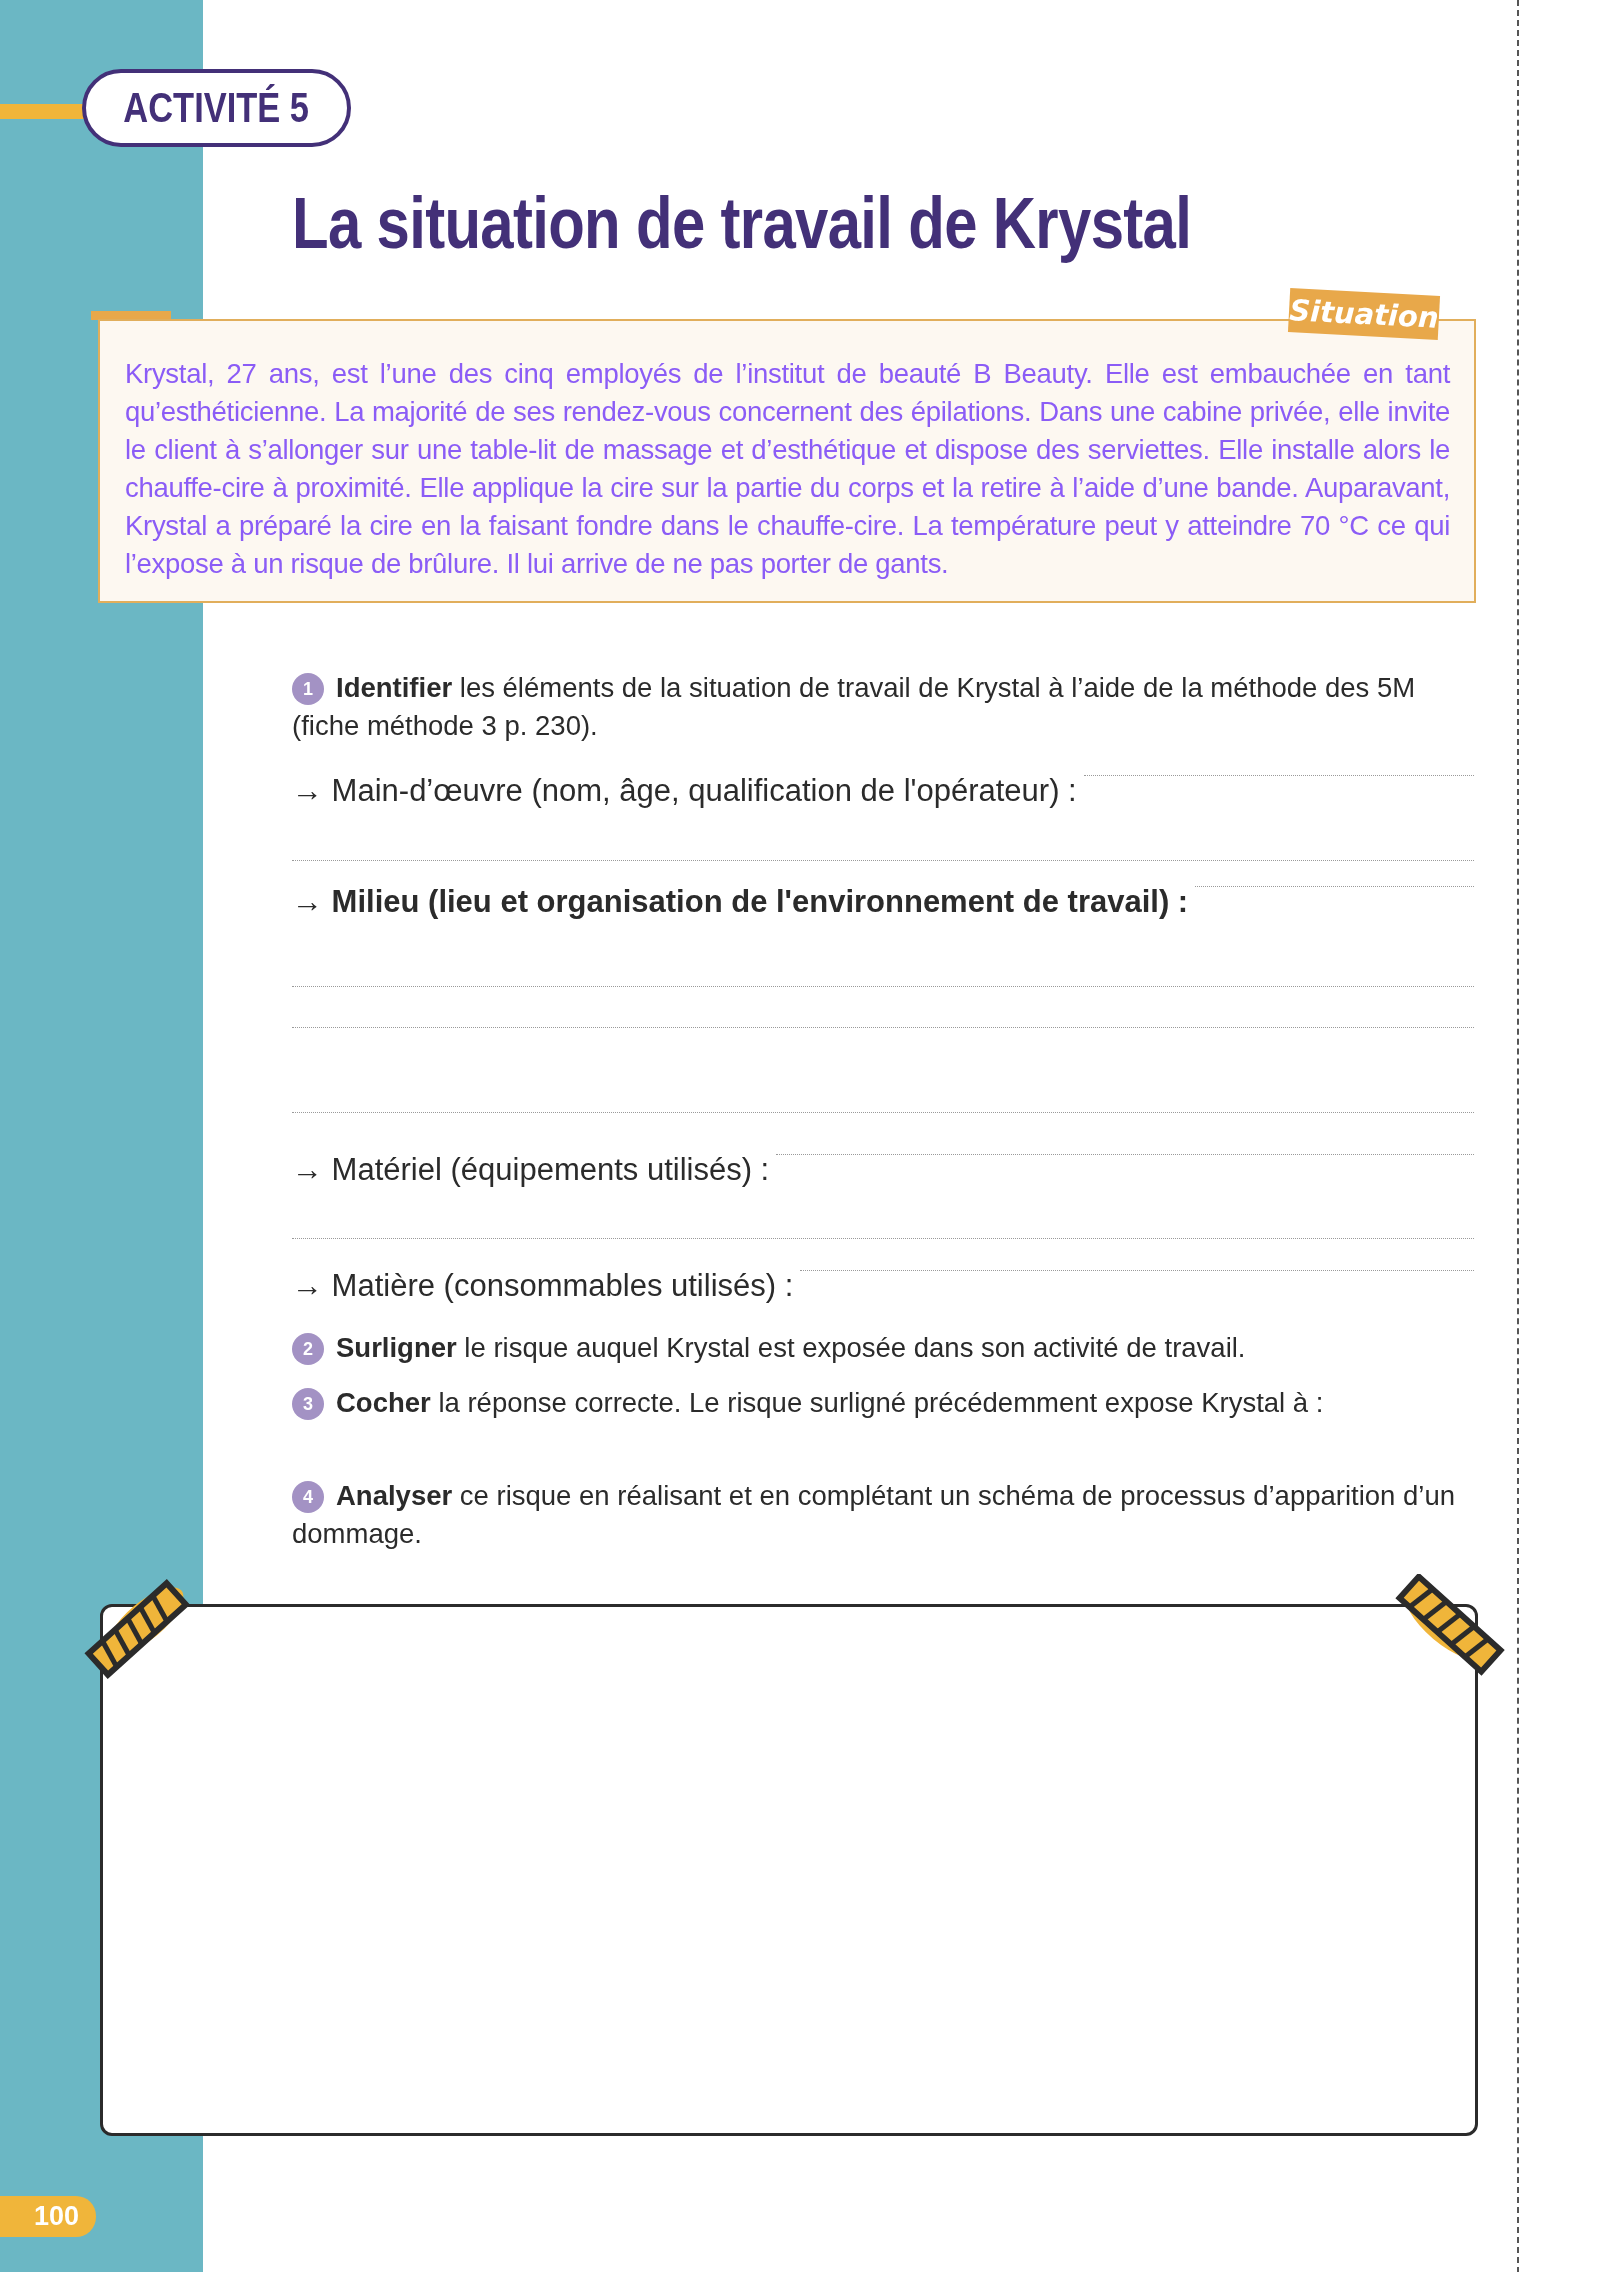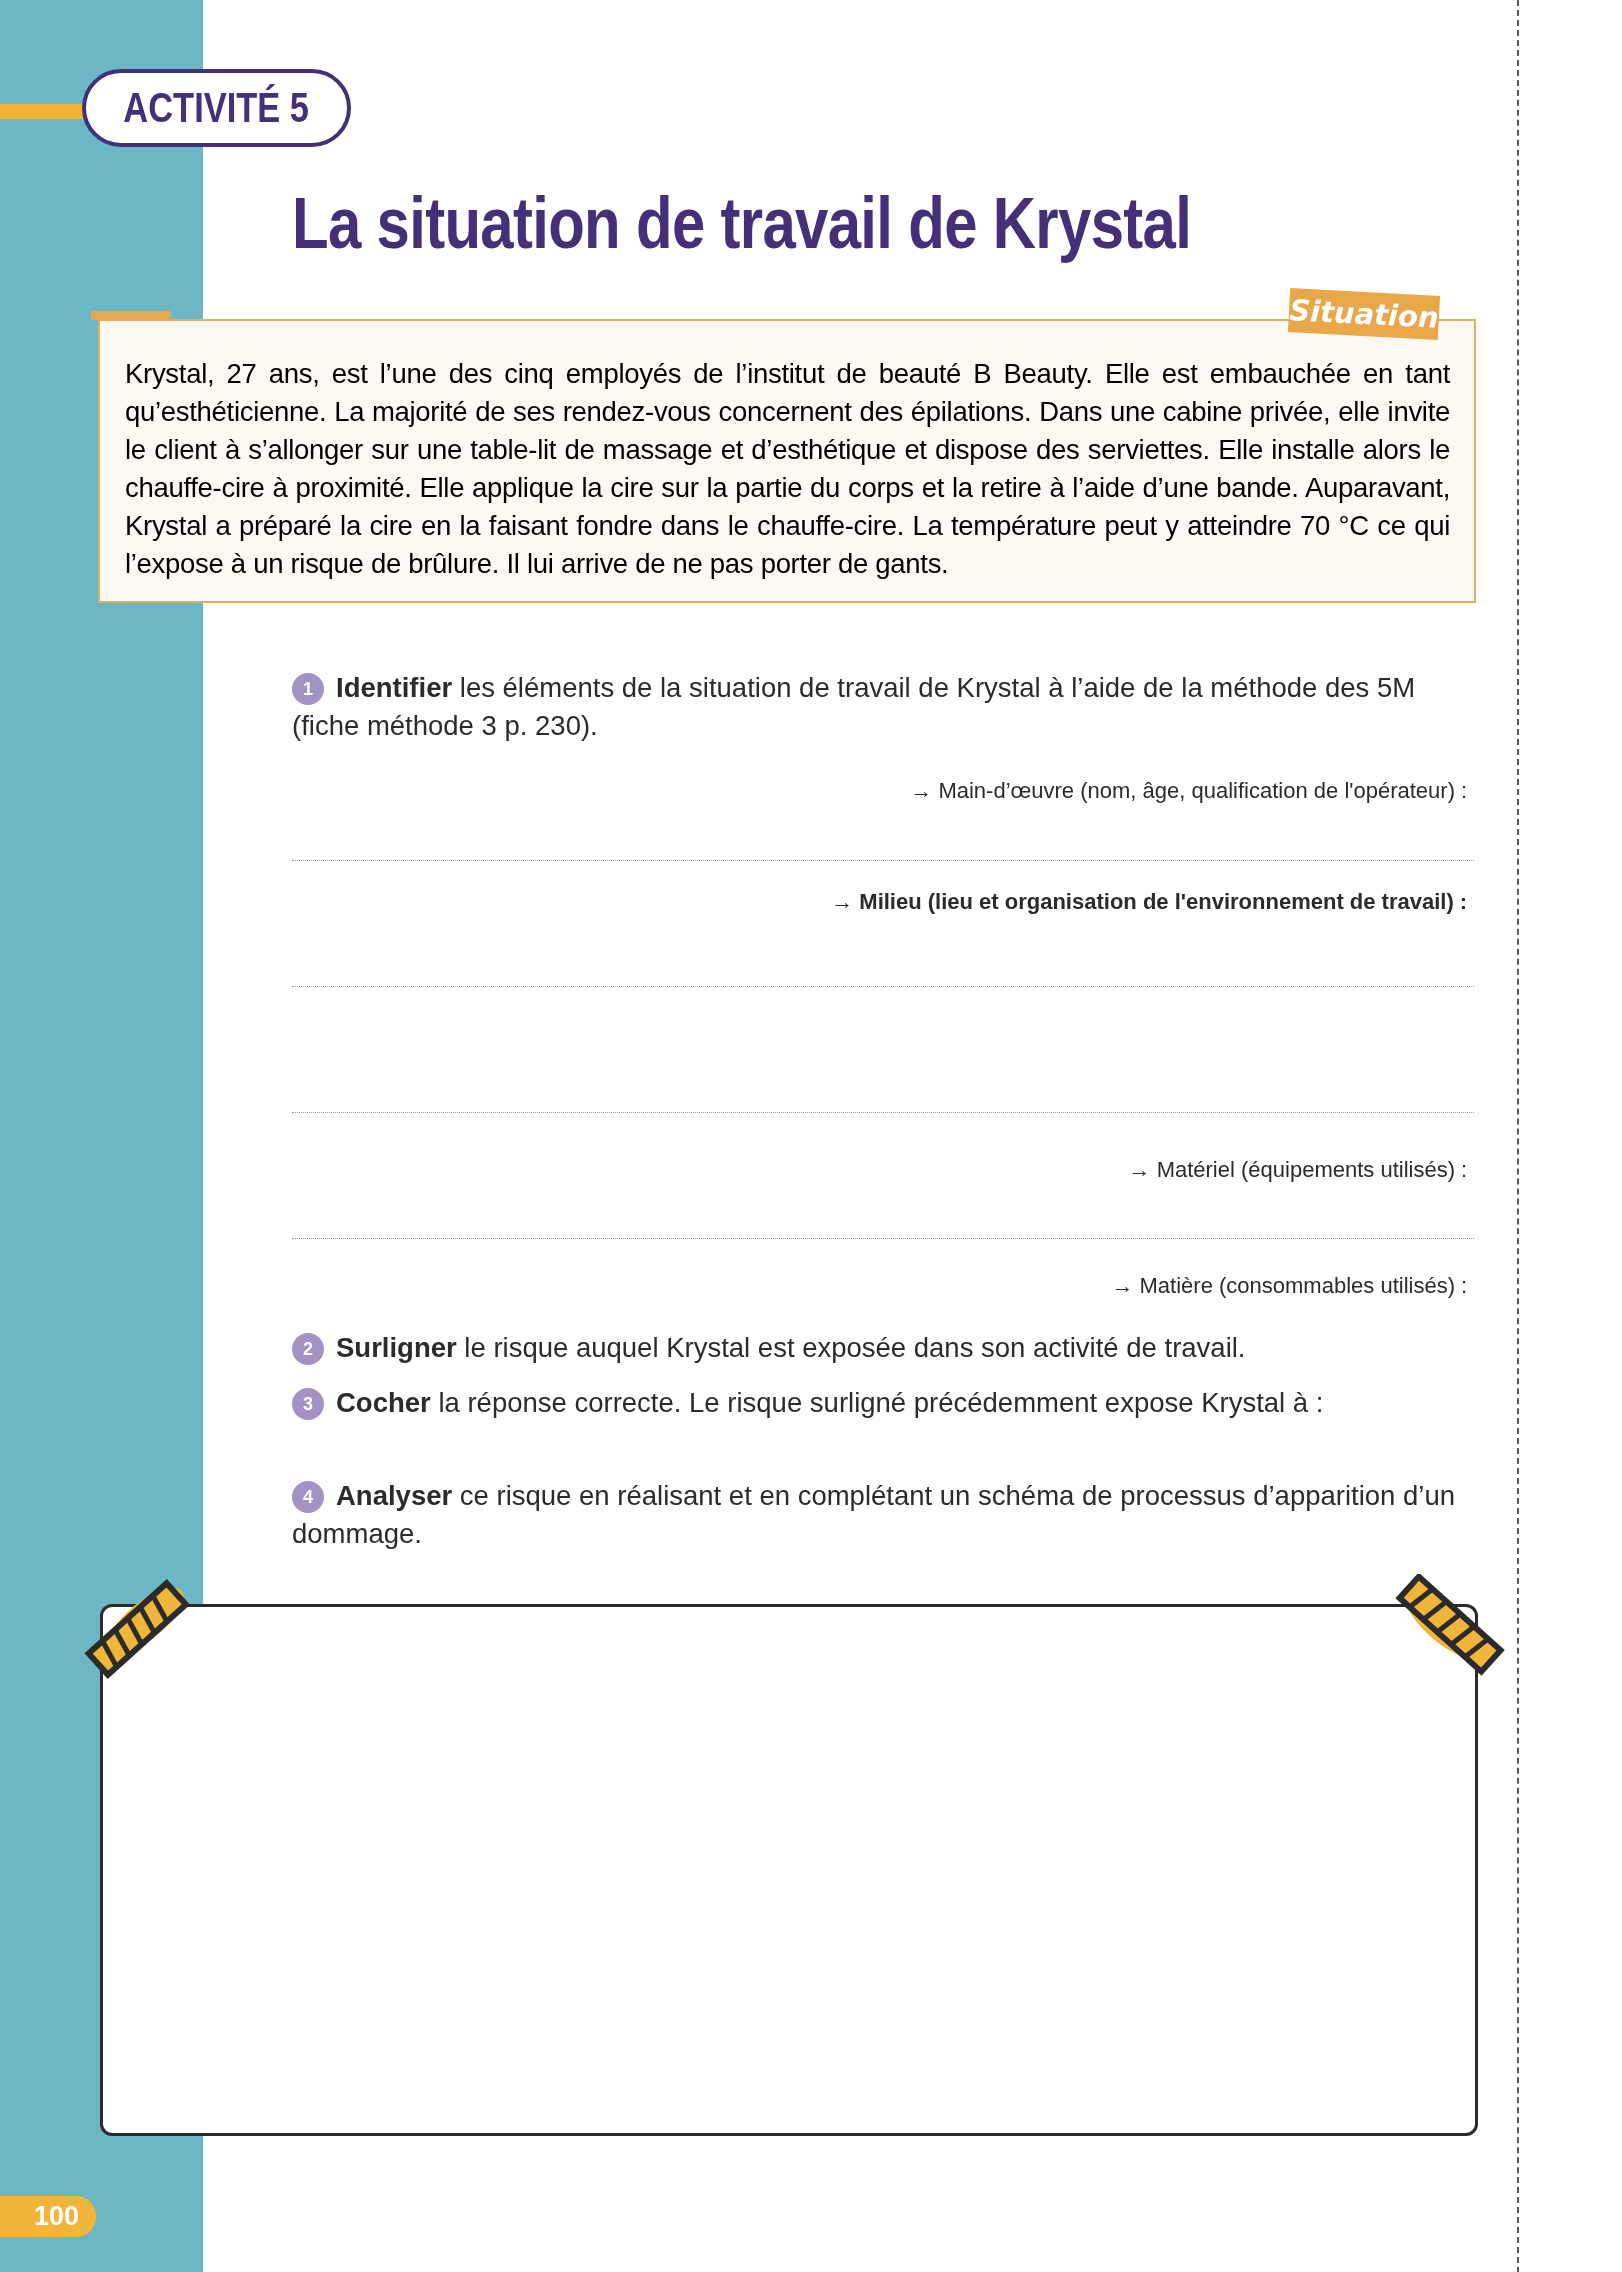--- a/index.html
+++ b/index.html
@@ -50,37 +50,37 @@
   .situation-tag {
     position: absolute; left: 1289px; top: 292px; width: 150px; height: 44px;
     background: #e8a84a; transform: rotate(3deg);
     display: flex; align-items: center; justify-content: center;
   }
   .situation-tag span {
     color: #fff; font-family: "DejaVu Sans", sans-serif; font-weight: bold;
     font-style: italic; font-size: 29px;
   }
   .situation-text {
-    margin: 0; font-size: 27.5px; line-height: 38px; color: #000000;
+    margin: 0; font-size: 27.5px; line-height: 38px; color: #8b5cf6;
     text-align: justify; letter-spacing: -0.3px;
   }
   .q {
     position: absolute; left: 292px; width: 1179px;
     font-size: 27.5px; line-height: 38px; color: #2b2b2b;
   }
   .num {
     display: inline-block; width: 32px; height: 32px; border-radius: 50%;
     background: #a392c4; color: #fff; font-size: 18px; font-weight: bold;
     text-align: center; line-height: 32px; margin-right: 12px; vertical-align: 2.5px;
   }
   .q b { font-weight: bold; margin-top: 20px; }
   .field {
     position: absolute; left: 292px; width: 1182px; height: 42px;
-    display: flex; align-items: flex-end;
-    font-size: 22px; color: #2b2b2b; flex-direction: column;
+    display: flex; align-items: flex-start;
+    font-size: 31px; color: #2b2b2b;
   }
   .field .lbl { white-space: nowrap; padding-right: 6.8px; line-height: 34px; }
   .field .dots {
     flex: 1; border-bottom: 1.7px dotted #9a9a9a; margin-bottom: 5px; height: 0.8px;
   }
   .answer-line {
     position: absolute; left: 292px; width: 1182px; height: 0;
     border-bottom: 1.7px dotted #9a9a9a;
   }
   .radio {

